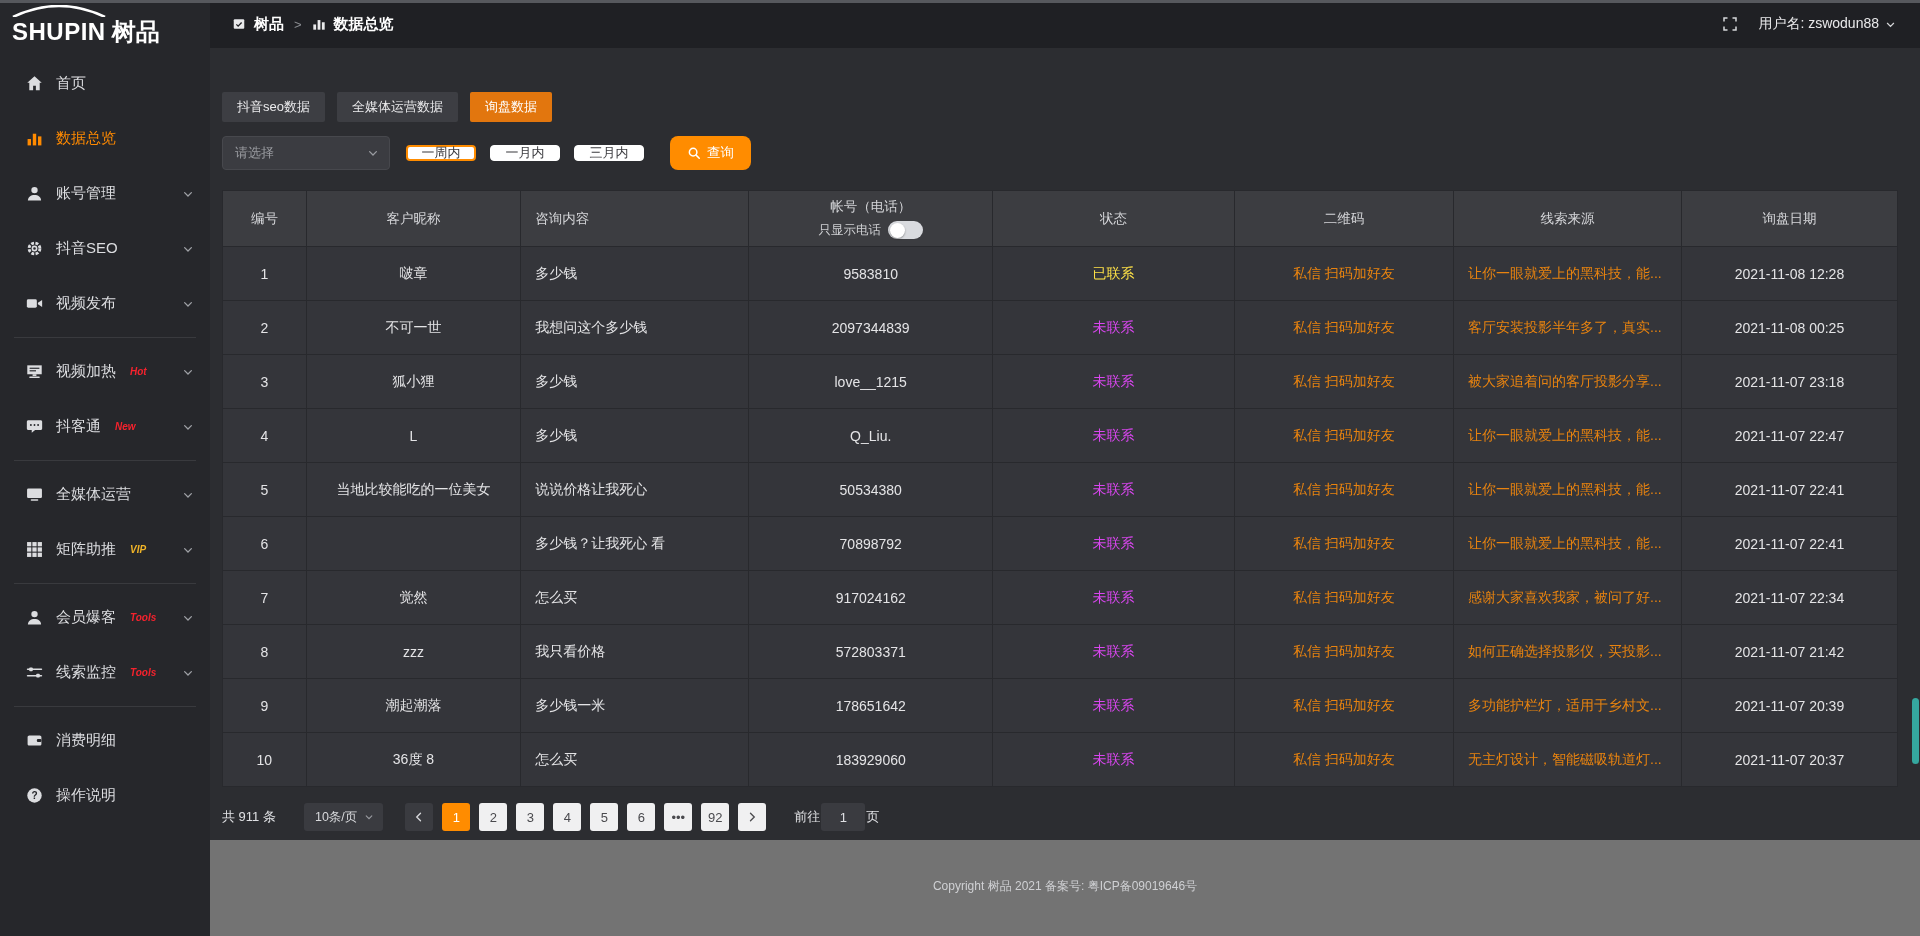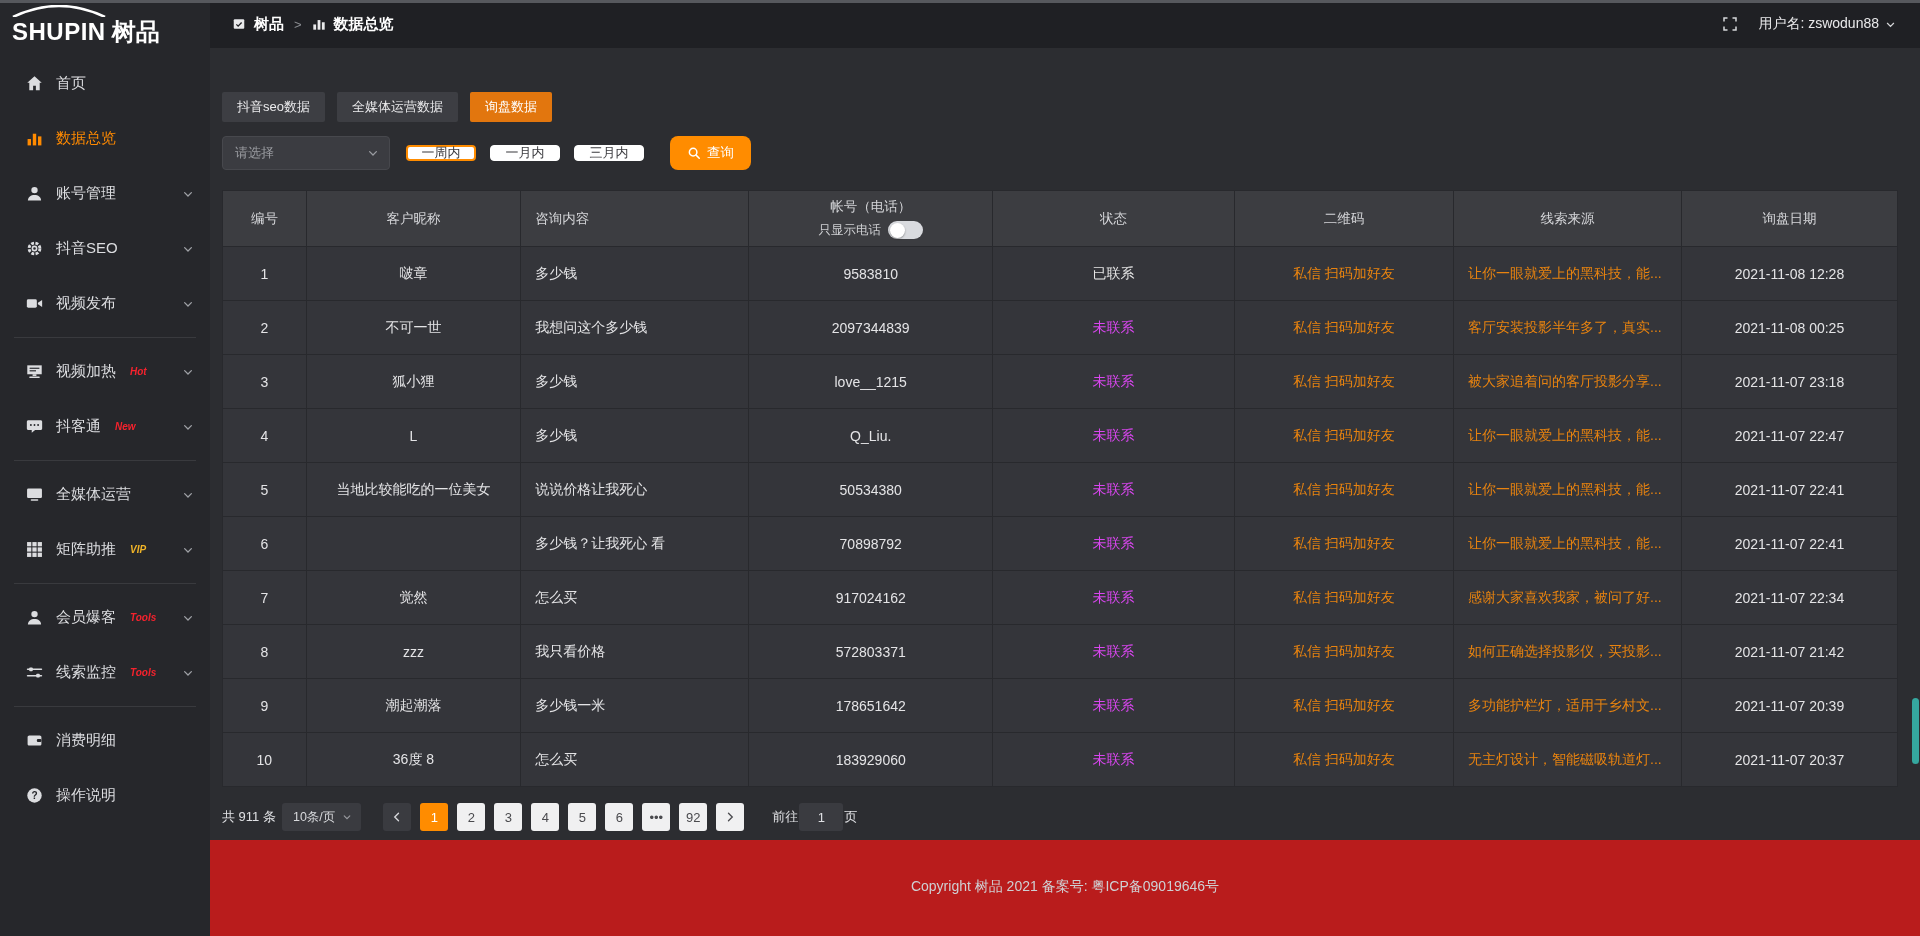--- a/index.html
+++ b/index.html
@@ -77,43 +77,43 @@
   .grid thead th { background:#3c3d41; height:56px; font-weight:normal; color:#d6d7da; font-size:13.5px; }
   .al-c { text-align:center; } .al-l { text-align:left; }
   .th-line2 { display:flex; align-items:center; justify-content:center; gap:7px;
               margin-top:5px; font-size:12.5px; color:#cfd0d3; }
   .switch { width:35px; height:18px; border-radius:9px; background:#d9dbdf; position:relative;
             display:inline-block; cursor:pointer; flex-shrink:0; }
   .switch::after { content:""; position:absolute; left:2px; top:1.5px; width:15px; height:15px;
                    border-radius:50%; background:#fff; box-shadow:0 1px 2px rgba(0,0,0,.35); }
   .c-orange { color:#e8830f; cursor:pointer; }
   .c-pending { color:#d946ef; }
-  .c-contacted { color:#e5e5e5; }
+  .c-contacted { color:#fde047; }
 
   
   .pagination { display:flex; align-items:center; margin-top:16px; font-size:13px; color:#dfe0e3; }
-  .total { margin-right:6px; }
+  .total { margin-right:28px; }
   .size-select { height:28px; background:#3a3b40; border-radius:3px; padding:0 9px 0 11px;
                  display:flex; align-items:center; gap:7px; font-size:12.5px; color:#d8d9dc; cursor:pointer;justify-content:flex-end; }
   .sel-chevron.small { width:10px; height:10px; }
   .pages { display:flex; align-items:center; gap:9px; margin-left:22px; }
   .page-btn { min-width:28px; height:28px; border-radius:3px; background:#f0f0f1; color:#4a4a4e;
               display:flex; align-items:center; justify-content:center; font-size:13px; cursor:pointer;
               padding:0 4px; }
   .page-btn.dark { background:#3a3b40; color:#d8d9dc; }
   .page-btn.active { background:#ff8c00; color:#fff; }
   .page-btn .nav-ic { width:12px; height:12px; display:inline-flex; }
   .page-btn .nav-ic svg { width:100%; height:100%; }
   .goto { display:flex; align-items:center; gap:1px; margin-left:28px; }
   .goto-input { width:44px; height:28px; background:#3a3b40; border:none; border-radius:3px;
                 color:#dfe0e3; text-align:center; font-size:13px; font-family:inherit; }
 
   
-  .footer { height:96px; flex-shrink:0; background:#b91c1c; text-align:center;
-            padding-top:38px; color:#cfd0d3; font-size:14px; }
+  .footer { height:96px; flex-shrink:0; background:#737373; text-align:center;
+            padding-top:38px; color:#cfd0d3; font-size:12px; }
 
   .scroll-thumb { position:fixed; right:1px; top:698px; width:7px; height:66px;
                   background:#35a79f; border-radius:4px; cursor:pointer; z-index:60; }
 </style>
 </head>
 <body>
 
 <div class="top-line"></div>
 
 <div class="app">

